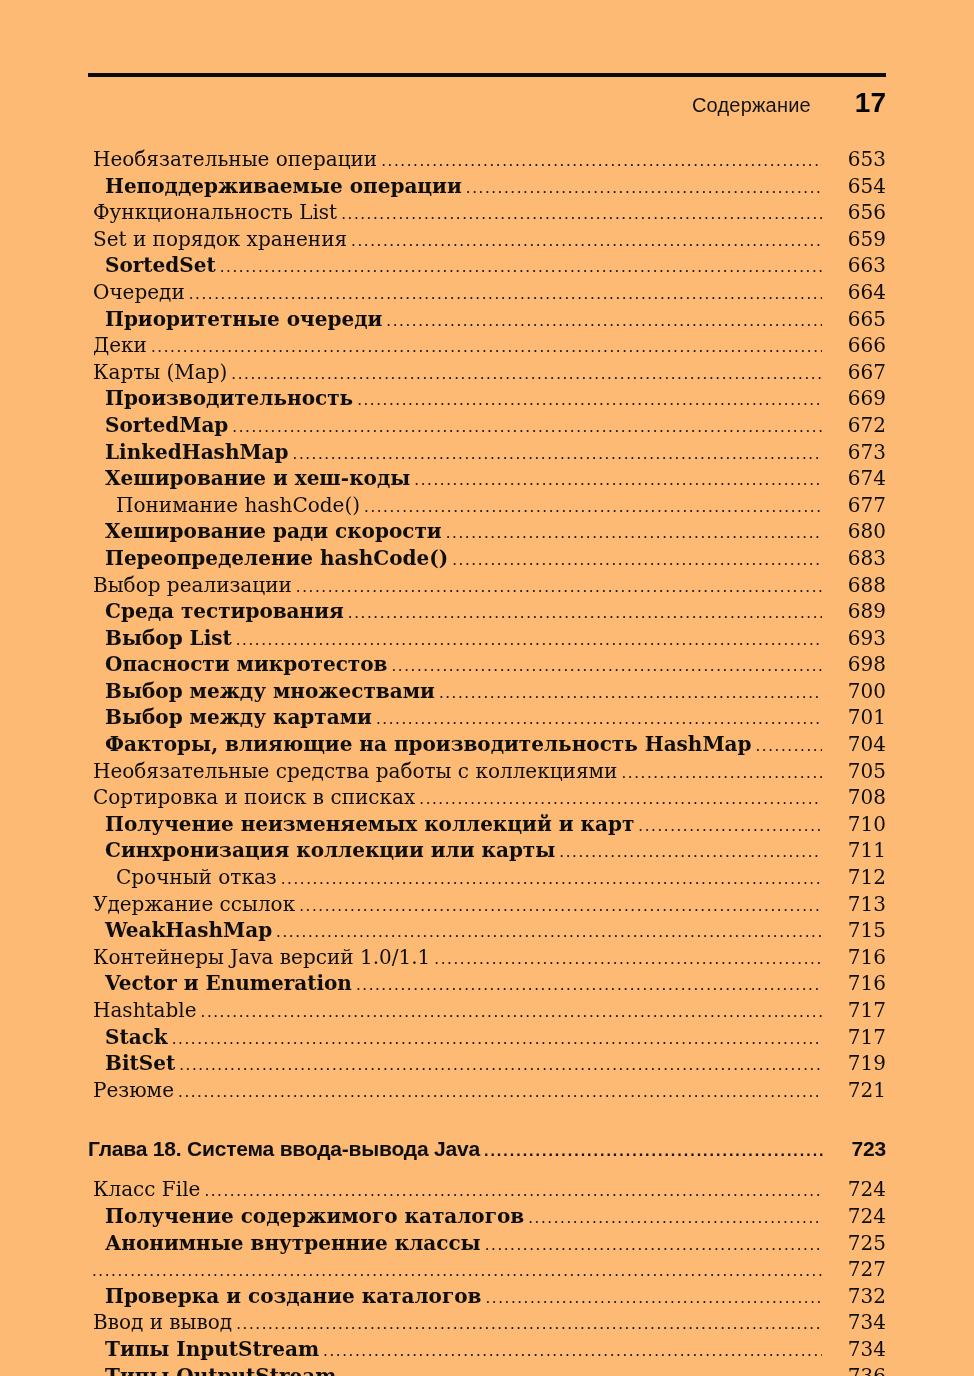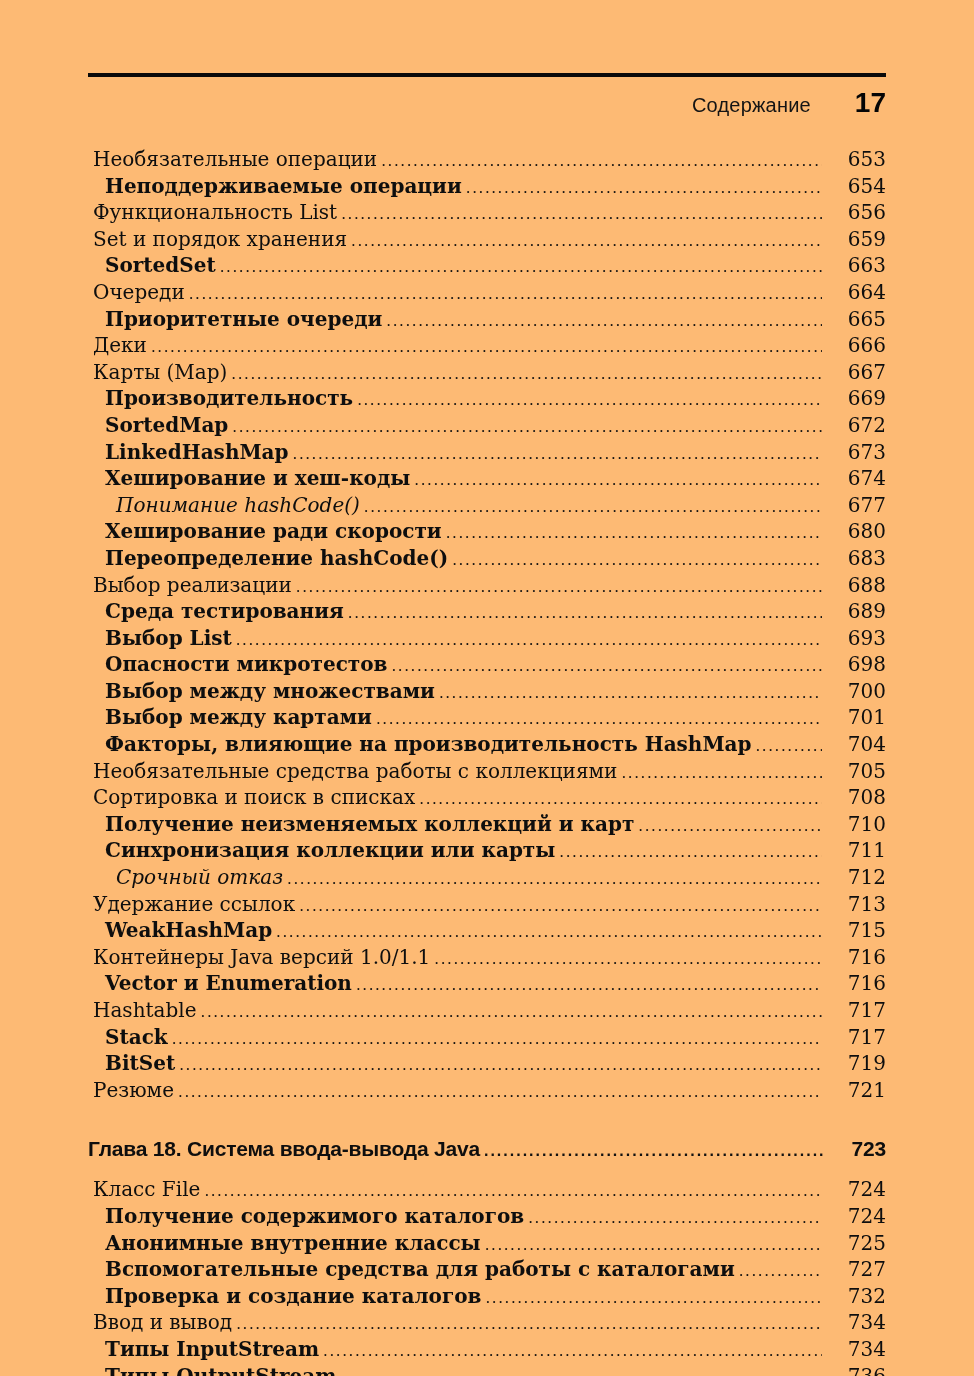--- a/index.html
+++ b/index.html
@@ -59,21 +59,21 @@
     font-size: 15px;
     letter-spacing: 1.6px;
     color: #111111;
   }
   .row .dots::after {
     content: "...................................................................................................................................................................................................................";
   }
   .row .pg { flex: 0 0 auto; text-align: right; margin-left: 21px; }
   .lvl1 .t { padding-left: 5px; }
   .lvl2 .t { padding-left: 17px; font-weight: bold; }
-  .lvl3 .t { padding-left: 28px; font-style: italic; }
+  .lvl3 .t { padding-left: 28px; }
   .row.chapter {
     margin-top: 31px;
     margin-bottom: 12px;
     font-family: "Liberation Sans", sans-serif;
     font-weight: bold;
     font-size: 21px;
     letter-spacing: -0.2px;
     line-height: 28px;
   }
   .row.chapter .t { padding-left: 0; }
@@ -284,21 +284,20 @@
           <span class="t">Получение содержимого каталогов</span>
           <span class="dots"></span>
           <span class="pg">724</span>
         </div>
         <div class="row lvl2">
           <span class="t">Анонимные внутренние классы</span>
           <span class="dots"></span>
           <span class="pg">725</span>
         </div>
         <div class="row lvl2">
-          <span class="t">Вспомогательные средства для работы с каталогами</span>
           <span class="dots"></span>
           <span class="pg">727</span>
         </div>
         <div class="row lvl2">
           <span class="t">Проверка и создание каталогов</span>
           <span class="dots"></span>
           <span class="pg">732</span>
         </div>
         <div class="row lvl1">
           <span class="t">Ввод и вывод</span>

